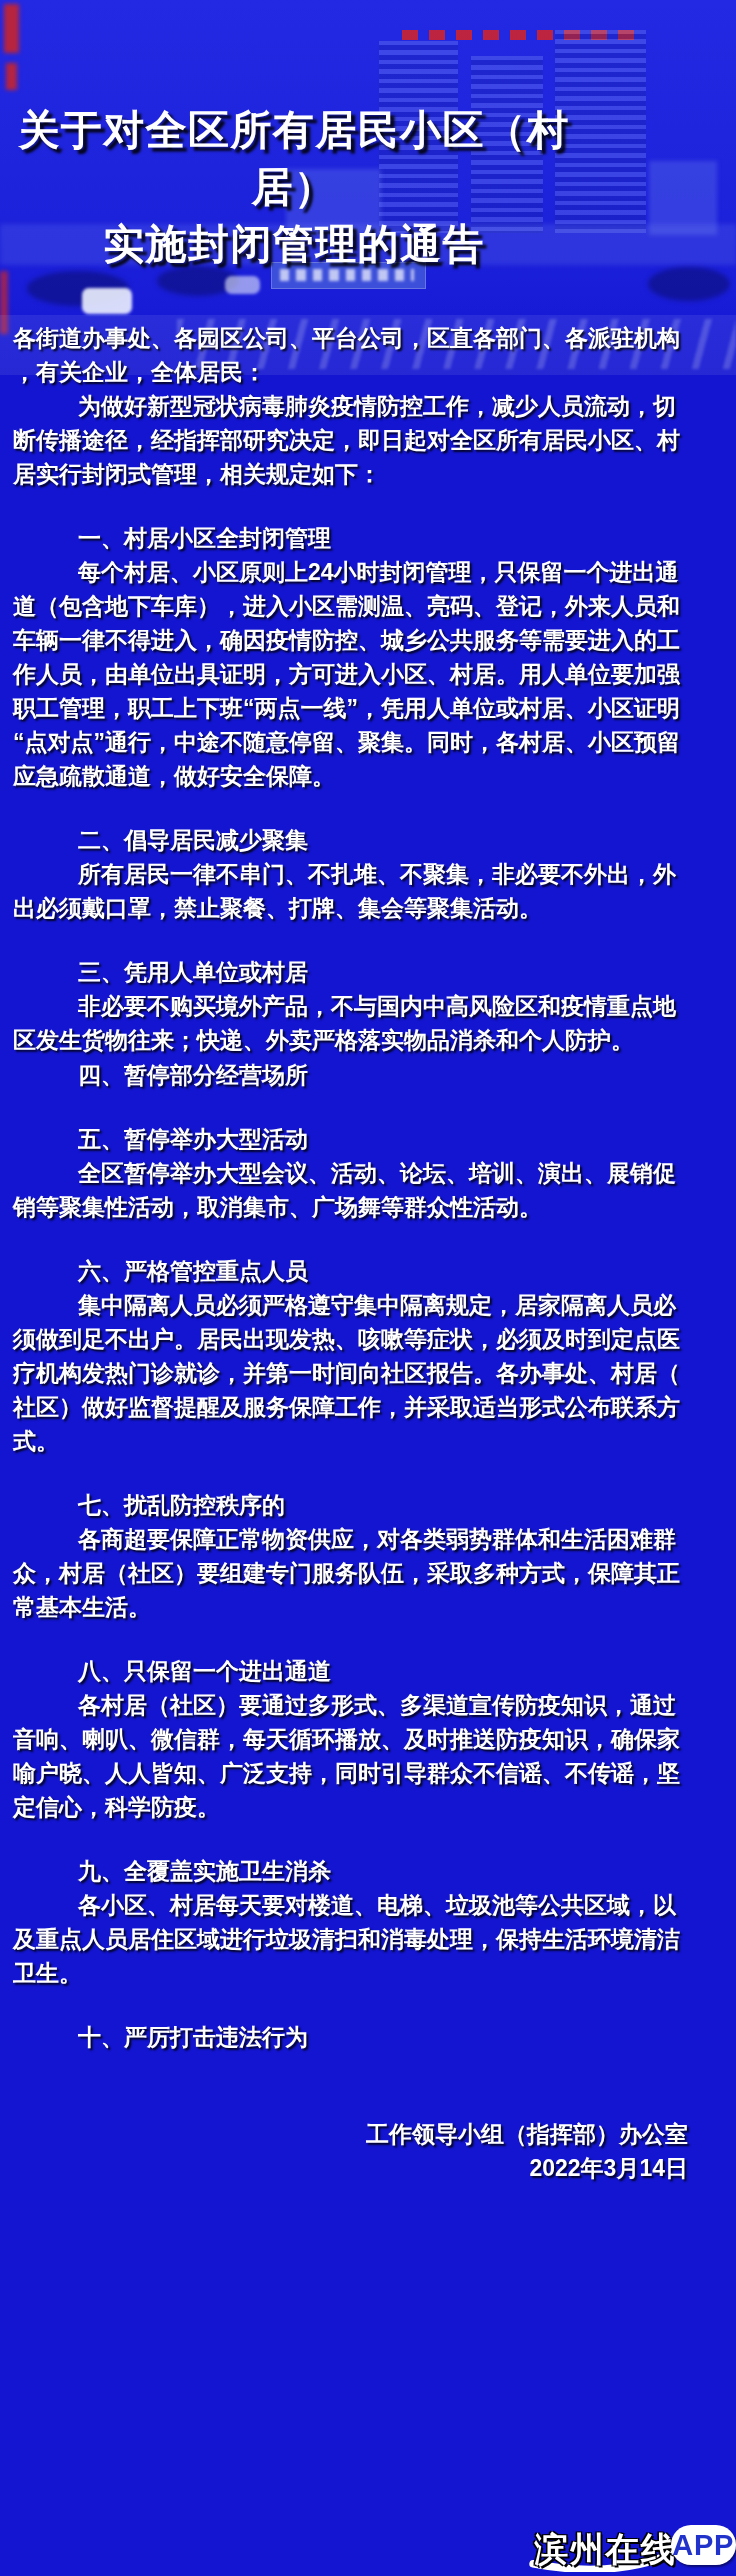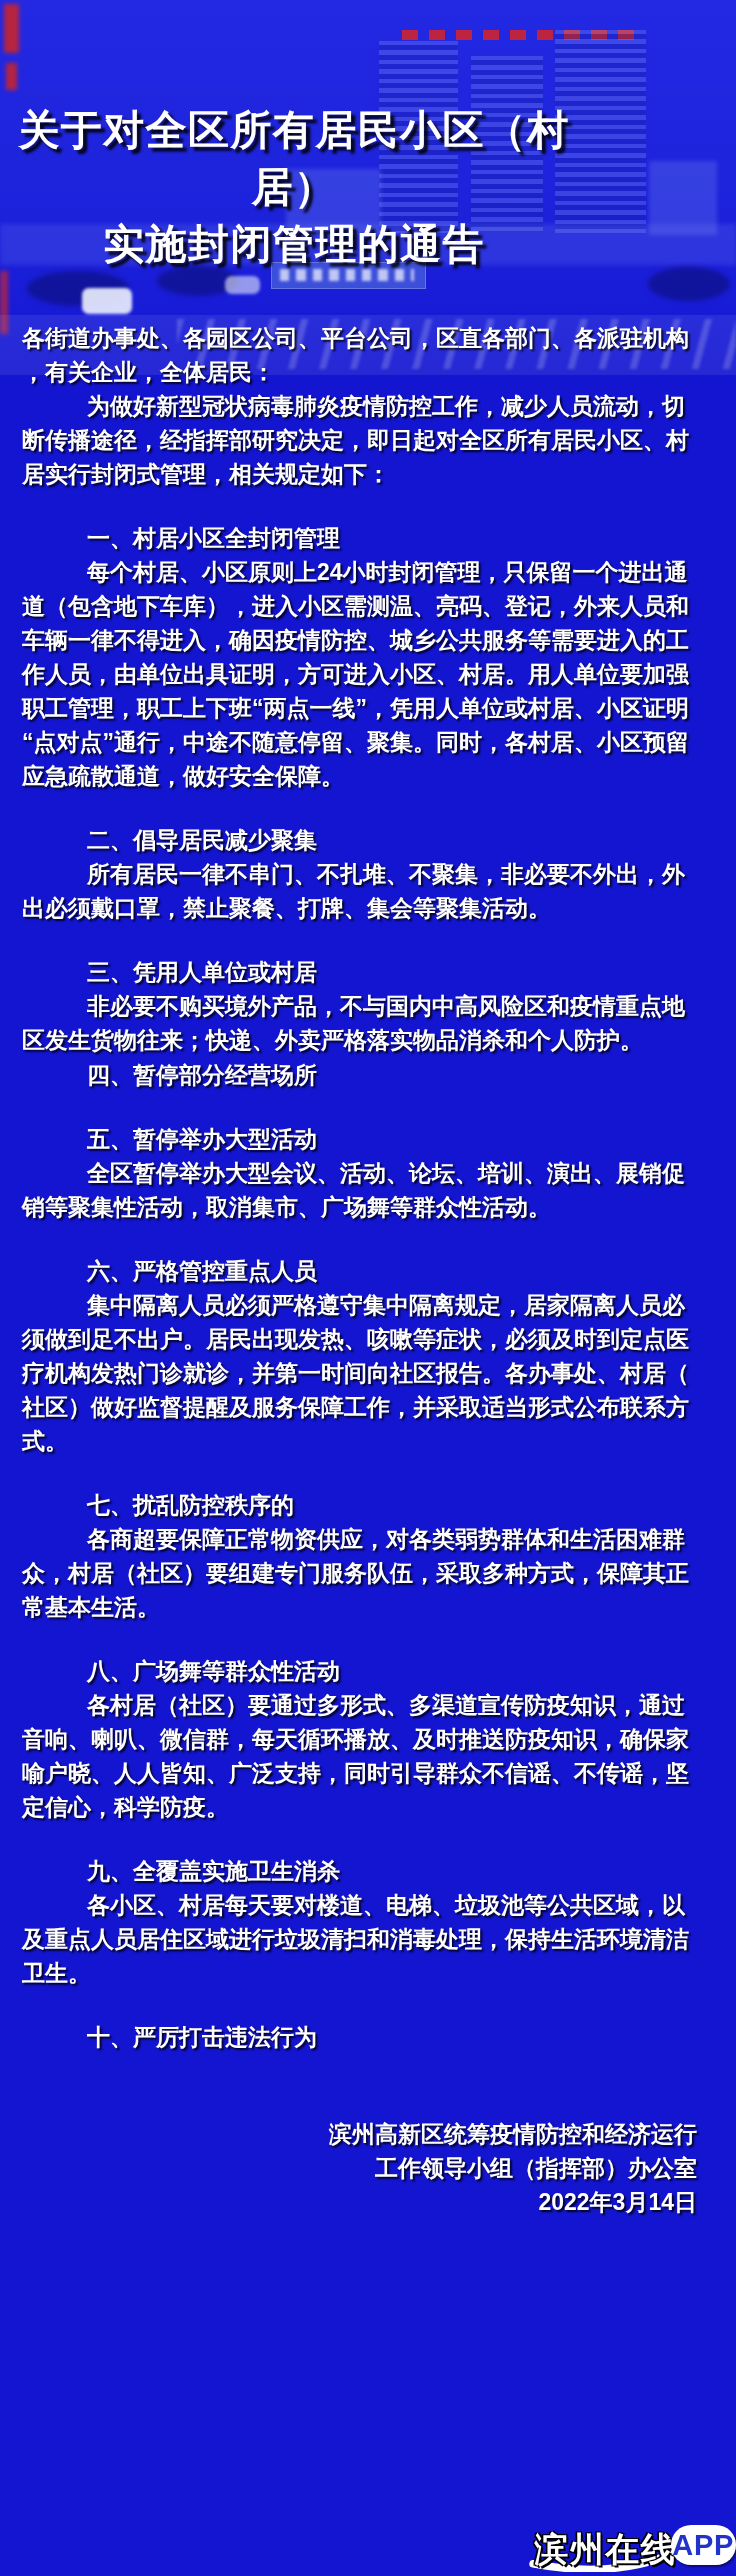--- a/index.html
+++ b/index.html
@@ -45,21 +45,21 @@
   .redrow{position:absolute;left:402px;top:30px;width:235px;height:9.5px;filter:blur(0.7px);
     background:repeating-linear-gradient(90deg,rgba(215,35,35,.85) 0 16.4px,transparent 16.4px 27px);}
   
   .title{
     position:absolute;top:102px;left:0;width:588px;text-align:center;
     font-size:41px;line-height:57px;letter-spacing:1.4px;
     text-shadow:4.1px 4.1px 2.7px rgba(0,0,0,.9);
   }
   
   .content{
-    position:absolute;top:321px;left:22px;width:675px;
+    position:absolute;top:321px;left:13px;width:675px;
     font-size:23px;line-height:34px;letter-spacing:0;
     text-shadow:2px 2px 2px rgba(0,0,0,.85);
     word-break:break-all;line-break:anywhere;
   }
   .content p{margin:0;}
   .indent{text-indent:65px;}
   .intro{margin-top:38px;}
   .section{margin-top:30px;}
   .section.tight{margin-top:1.4px;}
   
@@ -137,33 +137,32 @@
     </div>
     <div class="section">
       <p class="indent">六、严格管控重点人员</p>
       <p class="indent">集中隔离人员必须严格遵守集中隔离规定，居家隔离人员必须做到足不出户。居民出现发热、咳嗽等症状，必须及时到定点医疗机构发热门诊就诊，并第一时间向社区报告。各办事处、村居（社区）做好监督提醒及服务保障工作，并采取适当形式公布联系方式。</p>
     </div>
     <div class="section">
       <p class="indent">七、扰乱防控秩序的</p>
       <p class="indent">各商超要保障正常物资供应，对各类弱势群体和生活困难群众，村居（社区）要组建专门服务队伍，采取多种方式，保障其正常基本生活。</p>
     </div>
     <div class="section">
-      <p class="indent">八、广场舞等群众性活动</p>
+      <p class="indent">八、只保留一个进出通道</p>
       <p class="indent">各村居（社区）要通过多形式、多渠道宣传防疫知识，通过音响、喇叭、微信群，每天循环播放、及时推送防疫知识，确保家喻户晓、人人皆知、广泛支持，同时引导群众不信谣、不传谣，坚定信心，科学防疫。</p>
     </div>
     <div class="section">
       <p class="indent">九、全覆盖实施卫生消杀</p>
       <p class="indent">各小区、村居每天要对楼道、电梯、垃圾池等公共区域，以及重点人员居住区域进行垃圾清扫和消毒处理，保持生活环境清洁卫生。</p>
     </div>
     <div class="section">
       <p class="indent">十、严厉打击违法行为</p>
     </div>
 
     <div class="sign-block">
-      <p>滨州高新区统筹疫情防控和经济运行</p>
       <p>工作领导小组（指挥部）办公室</p>
       <p>2022年3月14日</p>
     </div>
   </div>
 
   <div class="watermark">
     <svg class="wm-swoosh" viewBox="0 0 305 76" xmlns="http://www.w3.org/2000/svg">
       <path d="M6 64 C 90 80 180 74 232 34" fill="none" stroke="#ffffff" stroke-width="11" stroke-linecap="round"></path>
     </svg>
     <span class="wm-cn">滨州在线</span>

